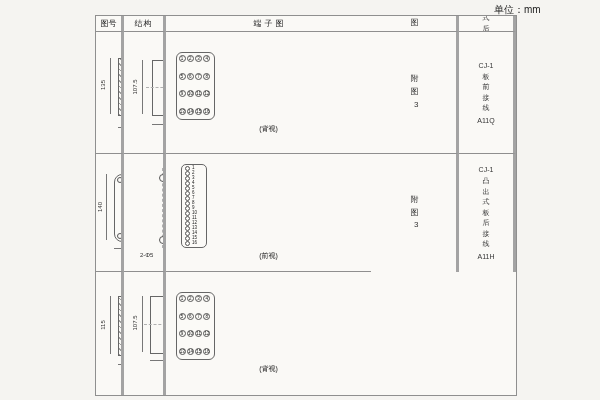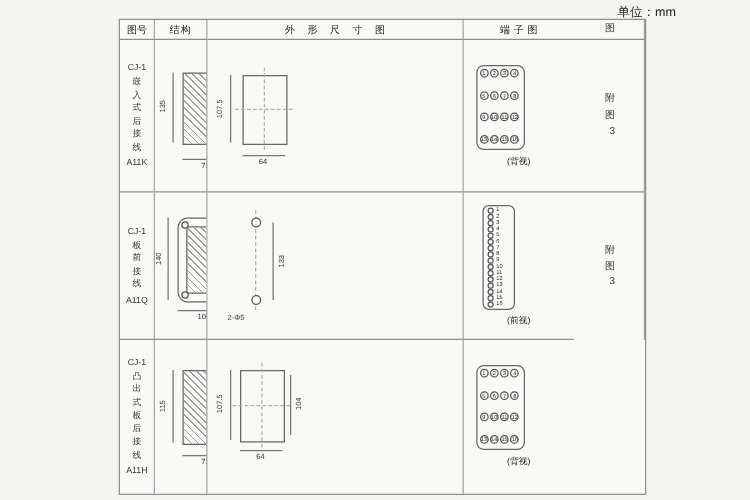--- a/index.html
+++ b/index.html
@@ -2,21 +2,21 @@
 <html><head>
 <meta charset="utf-8">
 <style>
   html,body{margin:0;padding:0;}
   body{width:600px;height:400px;background:#f5f4f1;font-family:"Liberation Sans",sans-serif;color:#333;}
   .sheet{position:relative;width:600px;height:400px;overflow:hidden;}
   .unit{position:absolute;top:3px;left:494px;font-size:10px;color:#222;}
   .tbl{position:absolute;left:95px;top:15px;width:420px;height:379px;display:grid;
        grid-template-columns:28px 42px 205px 88px 57px;grid-template-rows:16px 122px 118px 123px;
        border:1px solid #8f8f8f;background:#faf9f6;}
-  .cell{position:relative;border-right:1px solid #a3a3a3;border-bottom:1px solid #8f8f8f;overflow:hidden;box-sizing:border-box;}
+  .cell{position:relative;border-right:3px solid #a3a3a3;border-bottom:1px solid #8f8f8f;overflow:hidden;box-sizing:border-box;}
   .last-col{border-right:none;}
   .last-row{border-bottom:none;}
   .hcell{display:flex;align-items:center;justify-content:center;font-size:8px;color:#222;}
   .figcell{display:flex;align-items:center;justify-content:center;}
   .figtext{width:10px;word-break:break-all;text-align:right;font-size:8px;line-height:1.6;}
   .structcell{display:flex;flex-direction:column;align-items:center;justify-content:center;gap:3px;font-size:7px;}
   .struct-desc{width:8px;word-break:break-all;text-align:center;line-height:1.5;}
   .hline{position:absolute;height:1px;background:#777;}
   .vline{position:absolute;width:1px;background:#777;}
   .dash-v{position:absolute;width:0;border-left:1px dashed #b0b0b0;}
@@ -42,21 +42,20 @@
 </head>
 <body>
 
 <div class="sheet">
   <div class="unit">单位：mm</div>
 
   <div class="tbl">
 
     <div class="cell hcell">图号</div>
     <div class="cell hcell" style="letter-spacing:1px">结构</div>
-    <div class="cell hcell" style="letter-spacing:10px;text-indent:10px">外形尺寸图</div>
     <div class="cell hcell last-col" style="letter-spacing:3px;text-indent:3px">端子图</div>
 
     <div class="cell figcell">
       <div class="figtext">附图3</div>
     </div>
 
     <div class="cell structcell">
       <div>CJ-1</div>
       <div class="struct-desc">嵌入式后接线</div>
       <div>A11K</div>

